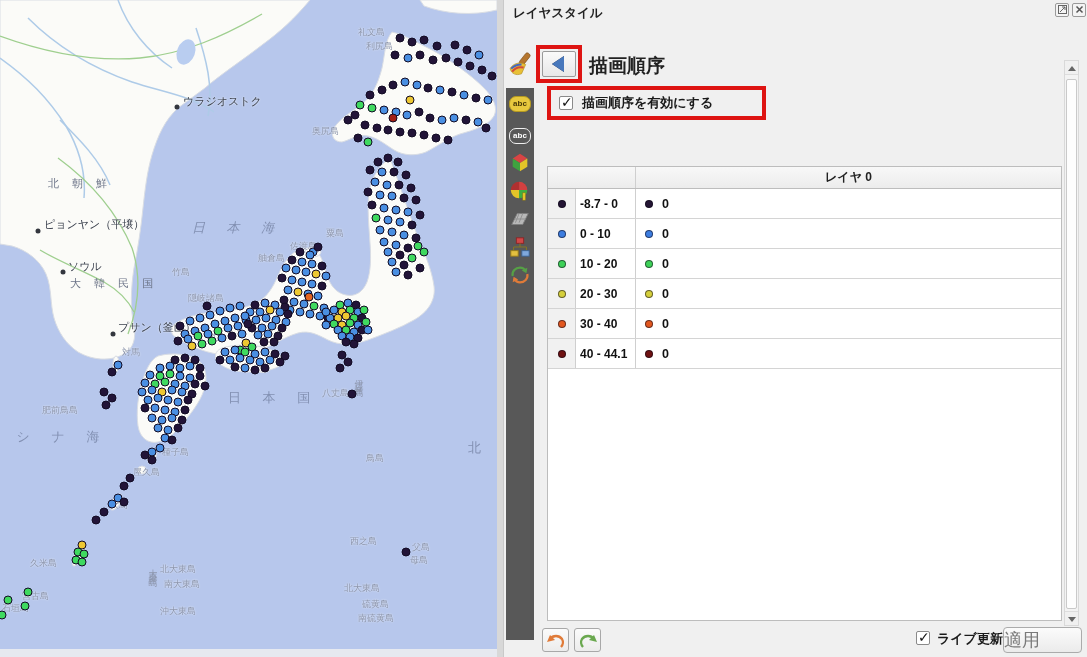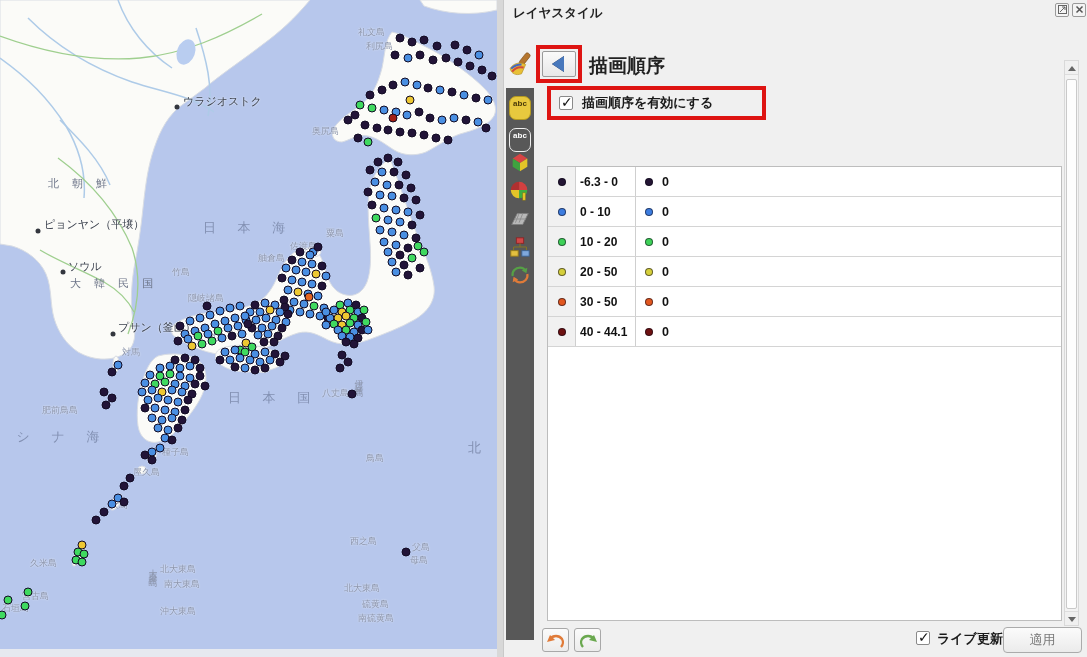--- a/index.html
+++ b/index.html
@@ -35,21 +35,21 @@
 
   .brush { position:absolute; left:3px; top:52px; width:27px; height:27px; }
   .redbox { position:absolute; border:4px solid #de1412; z-index:20; }
   .redbox1 { left:32px; top:45px; width:46px; height:38px; }
   .redbox2 { left:43px; top:86px; width:219px; height:34px; }
   .back-btn { position:absolute; left:38px; top:51px; width:34px; height:26px; background:linear-gradient(#fafafa,#e8e8e8); border:1px solid #9a9a9a; border-radius:2px; }
   .back-btn .tri { position:absolute; left:9px; top:4px; width:0; height:0; border-top:8px solid transparent; border-bottom:8px solid transparent; border-right:12px solid #4878bc; filter:drop-shadow(0 0 0.5px #223); }
   .section-label { position:absolute; left:85px; top:66px; transform:translateY(-50%); font-size:19px; font-weight:bold; color:#222; }
 
   .sidebar { position:absolute; left:2px; top:88px; width:28px; height:552px; background:#585858; }
-  .sb-icon { position:absolute; left:3px; width:22px; height:24px; }
+  .sb-icon { position:absolute; left:3px; width:22px; height:16px; }
   .abc-badge { font-size:8px; font-weight:bold; text-align:center; line-height:14px; border-radius:7px; margin-top:4px; }
   .abc-y { background:#e8c93e; color:#4a3a08; border:1px solid #b59a20; }
   .abc-w { background:transparent; color:#fff; border:1.5px solid #efefef; }
 
   .checkbox { width:14px; height:14px; background:#fff; border:1px solid #8a8a8a; border-radius:2px; position:relative; }
   .checkbox.checked:after { content:"✓"; position:absolute; left:1px; top:-3px; font-size:14px; font-weight:bold; color:#111; }
   .cb1 { position:absolute; left:55px; top:96px; }
   .cb1-label { position:absolute; left:78px; top:103px; transform:translateY(-50%); font-size:13px; font-weight:bold; color:#1a1a1a; }
   .desc { position:absolute; left:45px; top:126px; width:514px; font-size:12.5px; font-weight:bold; color:#1a1a1a; line-height:17px; }
 
@@ -72,21 +72,21 @@
   .vs-up .tri { top:5px; border-bottom:5px solid #666; }
   .vs-down .tri { top:5px; border-top:5px solid #666; }
   .vs-thumb { position:absolute; left:1px; top:18px; width:11px; height:530px; background:#fdfdfd; border:1px solid #c9c9c9; border-radius:2px; }
 
   .foot-btn { position:absolute; width:27px; height:24px; background:linear-gradient(#fbfbfb,#ececec); border:1px solid #a8a8a8; border-radius:3px; }
   .undo-btn { left:38px; top:628px; }
   .redo-btn { left:70px; top:628px; }
   .foot-btn svg { position:absolute; left:3px; top:3px; }
   .cb2 { position:absolute; left:412px; top:631px; }
   .cb2-label { position:absolute; left:433px; top:639px; transform:translateY(-50%); font-size:13px; font-weight:bold; color:#1a1a1a; }
-  .apply-btn { position:absolute; left:499px; top:627px; width:79px; height:26px; background:linear-gradient(#fbfbfb,#ebebeb); border:1px solid #ababab; border-radius:4px; font-size:13px; color:#7a7a7a; text-align:center; line-height:24px; }
+  .apply-btn { position:absolute; left:499px; top:627px; width:79px; height:26px; background:linear-gradient(#fbfbfb,#ebebeb); border:1px solid #ababab; border-radius:4px; font-size:18px; color:#7a7a7a; line-height:24px; }
 </style>
 </head>
 <body>
 
 <div class="map">
   <svg class="land" width="497" height="657" viewBox="0 0 497 657">
 
     <path d="M0,0 L310,0 C295,18 280,32 262,45 C240,62 220,75 205,88 L178,108 C165,120 158,135 152,155 C147,172 145,190 143,208 C141,228 138,248 134,268 C131,288 130,308 134,326 C136,338 134,348 124,354 C110,362 92,360 78,352 C66,344 58,332 54,318 C50,304 52,288 46,274 C40,260 26,250 12,246 L0,244 Z" fill="#fbfbf8" stroke="#d9dde4" stroke-width="1"></path>
 
     <path d="M420,0 L497,0 L497,10 C472,16 446,14 424,6 Z" fill="#fbfbf8" stroke="#d9dde4"></path>
@@ -121,21 +121,21 @@
       <ellipse cx="116" cy="364" rx="3" ry="8"></ellipse>
       <ellipse cx="116" cy="502" rx="4" ry="9" transform="rotate(30 116 502)"></ellipse>
       <ellipse cx="79" cy="554" rx="4" ry="13" transform="rotate(25 79 554)"></ellipse>
       <ellipse cx="152" cy="456" rx="4" ry="8" transform="rotate(15 152 456)"></ellipse>
       <circle cx="142" cy="470" r="4"></circle>
         <circle cx="28" cy="594" r="3"></circle>
         <circle cx="8" cy="602" r="3"></circle>
     </g>
   </svg>
   <div id="map-labels">
-      <span class="mlabel sea" style="left: 203px; top: 228px;">日 本 海</span>
+      <span class="mlabel sea" style="left: 192px; top: 228px; font-style: italic;">日 本 海</span>
       <span class="mlabel sea" style="left: 228px; top: 398px;">日 本 国</span>
       <span class="mlabel sea" style="left: -18px; top: 437px;">東 シ ナ 海</span>
       <span class="mlabel sea" style="left: 468px; top: 448px;">北</span>
       <span class="mlabel country" style="left: 48px; top: 183px;">北 朝 鮮</span>
       <span class="mlabel country" style="left: 70px; top: 283px;">大 韓 民 国</span>
       <span class="mlabel city" style="left: 183px; top: 101px;">ウラジオストク</span>
       <span class="citydot" style="left: 177px; top: 107px;"></span>
       <span class="mlabel city" style="left: 44px; top: 224px;">ピョンヤン（平壌）</span>
       <span class="citydot" style="left: 38px; top: 231px;"></span>
       <span class="mlabel city" style="left: 68px; top: 266px; font-family: Liberation Mono, monospace;">ソウル</span>
@@ -558,26 +558,30 @@
           <polygon points="4,20 5,14 10,17" fill="#e07b39"></polygon>
         </svg>
     </div>
   </div>
 
   <div class="redbox redbox2"></div>
   <div class="checkbox checked cb1"></div>
   <div class="cb1-label">描画順序を有効にする</div>
 
   <div class="table-frame">
+    <div class="t-head">
+      <div class="t-corner"></div>
+      <div class="t-htext">レイヤ 0</div>
+    </div>
     <div id="t-body">
         <div class="t-row">
           <div class="t-c1">
             <span class="ldot" style="background: rgb(36, 21, 52);"></span>
           </div>
-          <div class="t-c2">-6.3 - 0</div>
+          <div class="t-c2">-8.7 - 0</div>
           <div class="t-c3">
             <span class="ldot" style="background: rgb(36, 21, 52);"></span>
             <span>0</span>
           </div>
         </div>
         <div class="t-row">
           <div class="t-c1">
             <span class="ldot" style="background: rgb(61, 125, 224);"></span>
           </div>
           <div class="t-c2">0 - 10</div>
@@ -593,31 +597,31 @@
           <div class="t-c2">10 - 20</div>
           <div class="t-c3">
             <span class="ldot" style="background: rgb(62, 209, 88);"></span>
             <span>0</span>
           </div>
         </div>
         <div class="t-row">
           <div class="t-c1">
             <span class="ldot" style="background: rgb(213, 207, 59);"></span>
           </div>
-          <div class="t-c2">20 - 50</div>
+          <div class="t-c2">20 - 30</div>
           <div class="t-c3">
             <span class="ldot" style="background: rgb(213, 207, 59);"></span>
             <span>0</span>
           </div>
         </div>
         <div class="t-row">
           <div class="t-c1">
             <span class="ldot" style="background: rgb(226, 87, 31);"></span>
           </div>
-          <div class="t-c2">30 - 50</div>
+          <div class="t-c2">30 - 40</div>
           <div class="t-c3">
             <span class="ldot" style="background: rgb(226, 87, 31);"></span>
             <span>0</span>
           </div>
         </div>
         <div class="t-row">
           <div class="t-c1">
             <span class="ldot" style="background: rgb(110, 17, 17);"></span>
           </div>
           <div class="t-c2">40 - 44.1</div>

